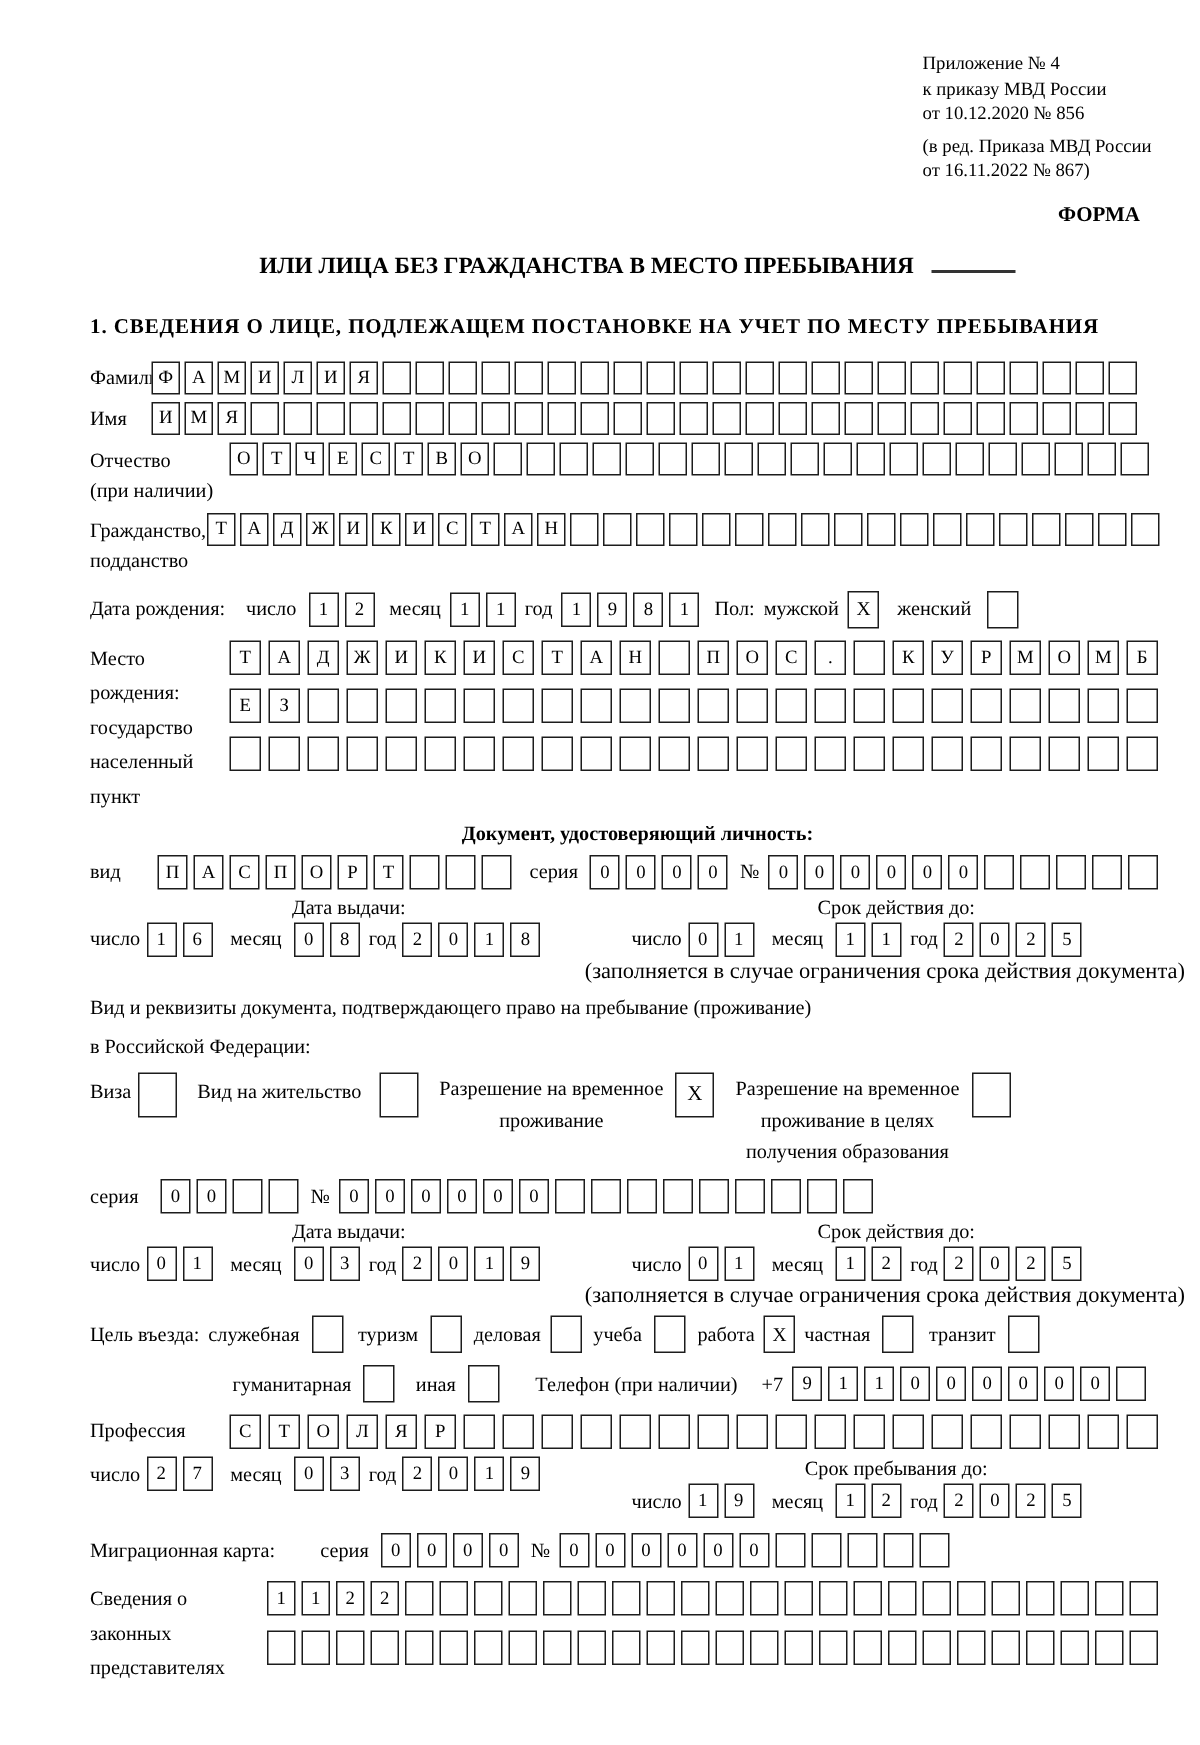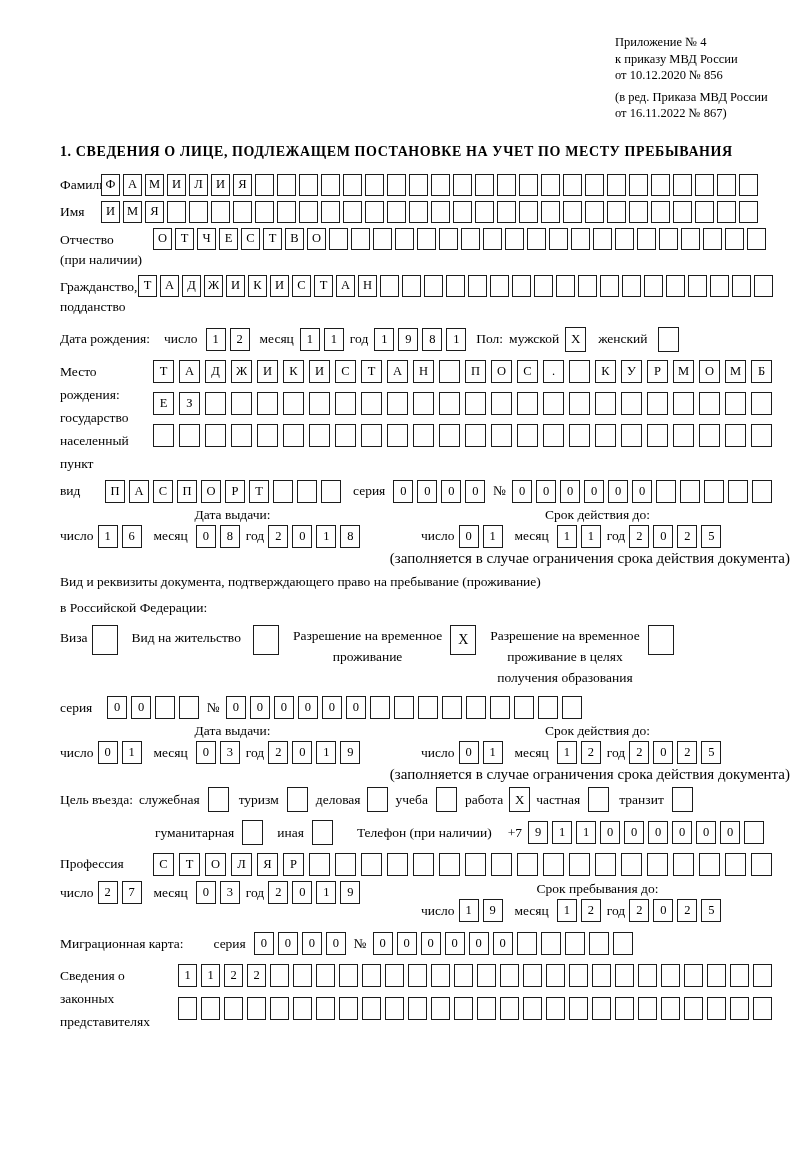--- a/index.html
+++ b/index.html
@@ -73,22 +73,24 @@
   <div class="hdr">
     <div>Приложение № 4</div>
     <div>к приказу МВД России</div>
     <div>от 10.12.2020 № 856</div>
     <div class="hdr-sub">
       <div>(в ред. Приказа МВД России</div>
       <div>от 16.11.2022 № 867)</div>
     </div>
   </div>
 
+  <div class="forma">ФОРМА</div>
 
   <div class="title">
+    <div><span>ИЛИ ЛИЦА БЕЗ ГРАЖДАНСТВА В МЕСТО ПРЕБЫВАНИЯ</span><span class="t-underline"></span></div>
   </div>
 
   <div class="sec">1. СВЕДЕНИЯ О ЛИЦЕ, ПОДЛЕЖАЩЕМ ПОСТАНОВКЕ НА УЧЕТ ПО МЕСТУ ПРЕБЫВАНИЯ</div>
 
   <div class="row">
     <span class="lbl w41">Фамилия</span>
     <span class="bx b19">
         <span class="cbox">Ф</span>
         <span class="cbox">А</span>
         <span class="cbox">М</span>
@@ -340,20 +342,21 @@
           <span class="cbox"></span>
           <span class="cbox"></span>
           <span class="cbox"></span>
           <span class="cbox"></span>
           <span class="cbox"></span>
           <span class="cbox"></span>
         </div>
     </div>
   </div>
 
+  <div class="center-b">Документ, удостоверяющий личность:</div>
 
   <div class="irow">
     <span style="width:45px;">вид</span>
     <span class="bx b20">
         <span class="cbox">П</span>
         <span class="cbox">А</span>
         <span class="cbox">С</span>
         <span class="cbox">П</span>
         <span class="cbox">О</span>
         <span class="cbox">Р</span>

